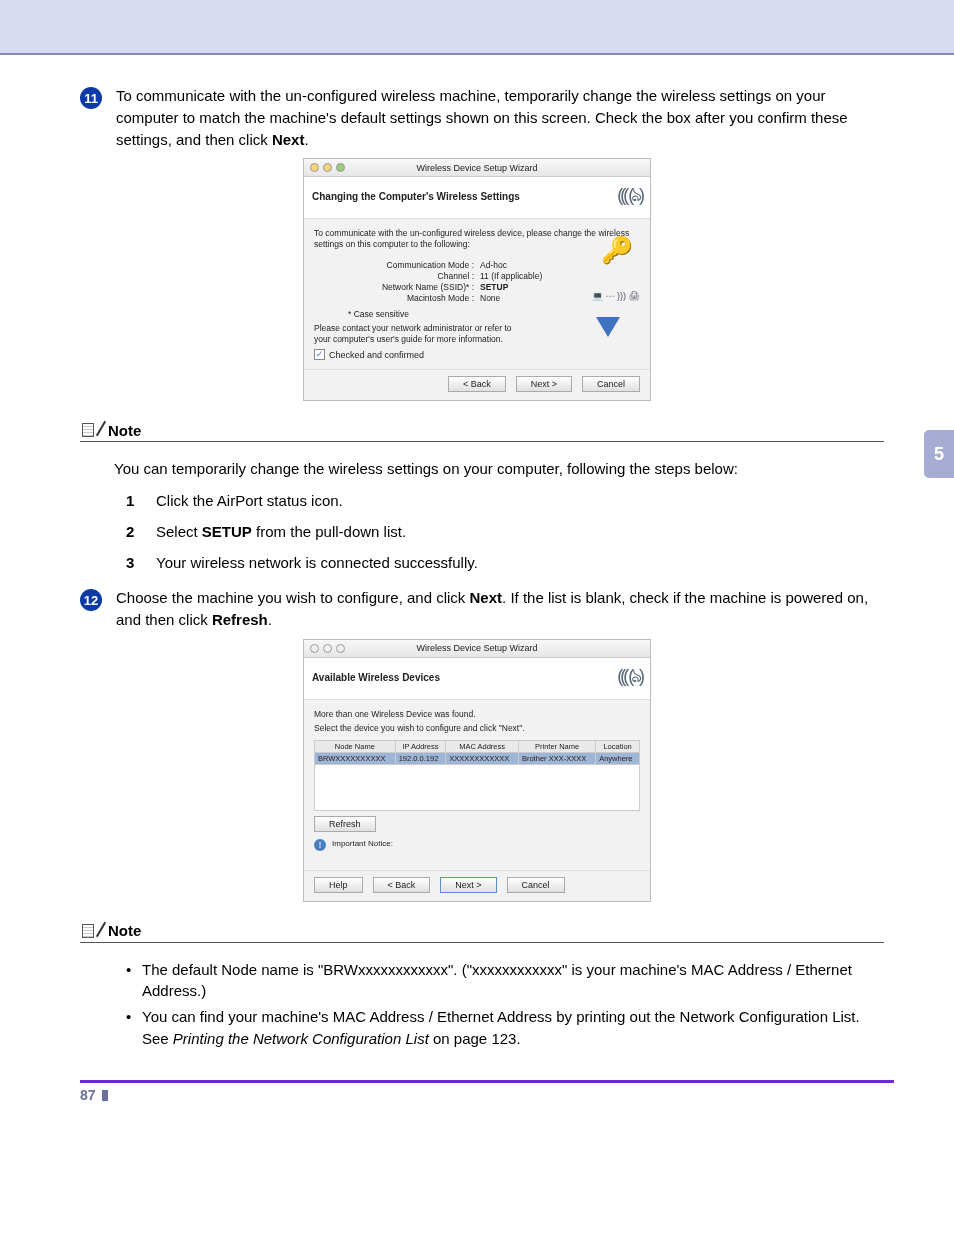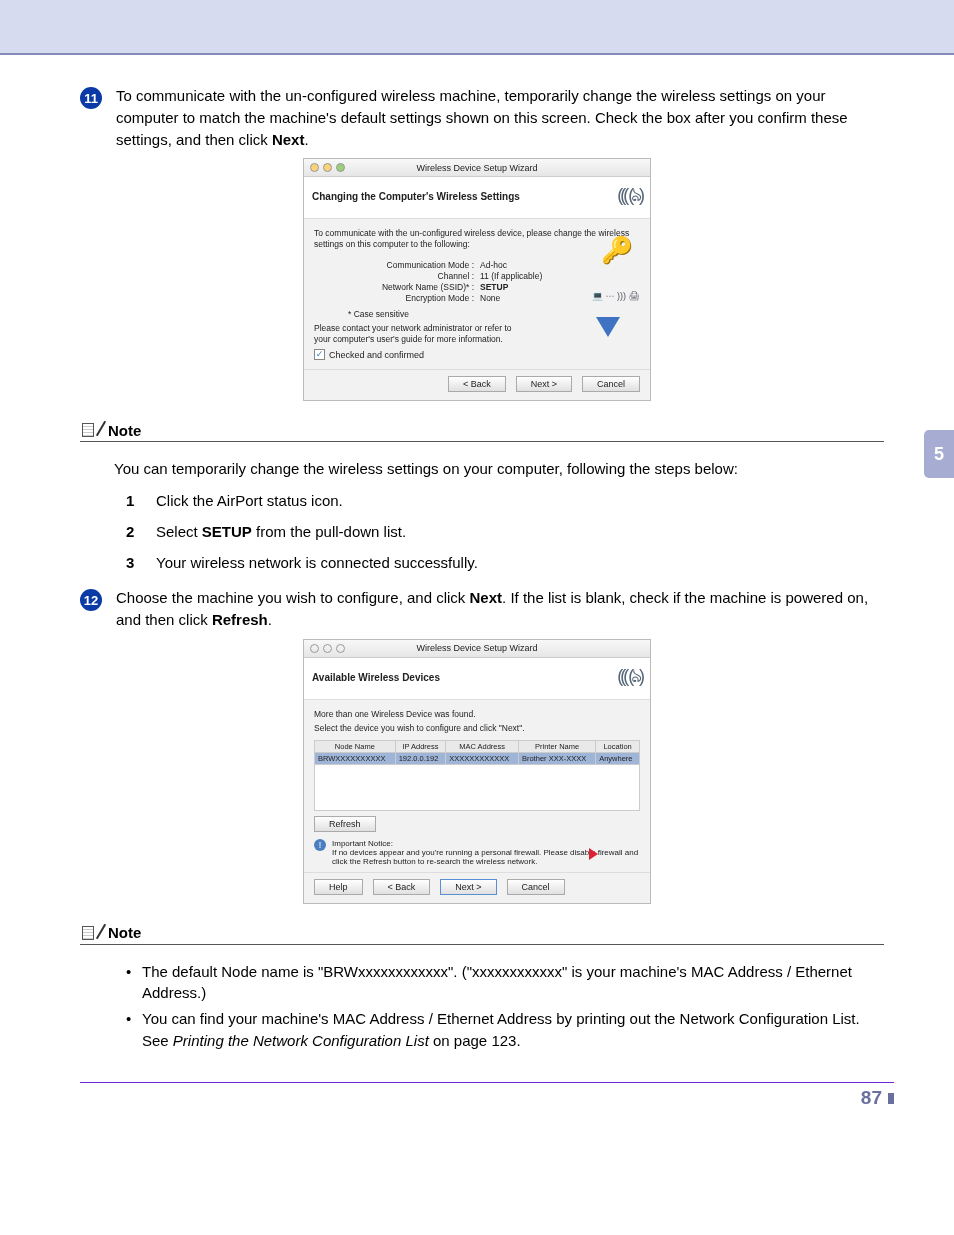--- a/index.html
+++ b/index.html
@@ -106,22 +106,22 @@
     background: #333; transform: rotate(30deg);
   }
   .note-body, .note-body-ul { margin-left: 34px; line-height: 1.45; }
   .sub-ol { margin: 8px 0 0 46px; padding: 0; list-style: none; counter-reset: sub; }
   .sub-ol li { counter-increment: sub; margin: 10px 0; position: relative; padding-left: 30px; line-height: 1.4; }
   .sub-ol li::before { content: counter(sub); position: absolute; left: 0; font-weight: bold; }
   .bul-ul { margin: 0 0 0 46px; padding: 0; list-style: none; }
   .bul-ul li { position: relative; padding-left: 16px; margin: 4px 0; line-height: 1.45; }
   .bul-ul li::before { content: "•"; position: absolute; left: 0; }
   .footer-line {
-    border-top: 1px solid #6d28d9; margin: 30px 30px 0 50px;
-    text-align: right; color: #6a6f9e; font-weight: bold; padding-top: 4px; font-size: 19px;
+    border-top: 3px solid #6d28d9; margin: 30px 30px 0 50px;
+    text-align: left; color: #6a6f9e; font-weight: bold; padding-top: 4px; font-size: 14px;
   }
   .footer-square { display: inline-block; width: 6px; height: 11px; background: #6a6f9e; margin-left: 6px; vertical-align: middle; }
   em.ref { font-style: italic; }
 </style>
 </head>
 <body>
 
 <div class="top-band"></div>
 
 <div class="page">
@@ -157,21 +157,21 @@
           </div>
         <div>
             <span class="lbl">Channel :</span>
             <span>11  (If applicable)</span>
           </div>
         <div>
             <span class="lbl">Network Name (SSID)* :</span>
             <b>SETUP</b>
           </div>
         <div>
-            <span class="lbl">Encryption Mode :</span>
+            <span class="lbl">Macintosh Mode :</span>
             <span>None</span>
           </div>
       </div>
       <div class="case">* Case sensitive</div>
       <div class="laptop-printer">💻 ⋯ ))) 🖨</div>
       <div class="txt" style="width:215px">Please contact your network administrator or refer to your computer's user's guide for more information.</div>
       <div class="chk-row">
         <span class="chk">✓</span>
         <span>Checked and confirmed</span>
       </div>
@@ -242,24 +242,20 @@
             </tr>
       </tbody>
         </table>
       <div style="margin-top:8px">
         <span class="wiz-btn">Refresh</span>
       </div>
       <div class="notice-row">
         <span class="info-ico">!</span>
         <div style="flex:1">
           <div>Important Notice:</div>
-          <div style="position:relative">
-            <span>If no devices appear and you're running a personal firewall. Please disable     firewall and click the Refresh button to re-search the wireless network.</span>
-            <span class="arrow-dr" style="position:absolute; right:42px; top:0"></span>
-          </div>
         </div>
       </div>
     </div>
     <div class="wiz-btns" style="justify-content:flex-start">
       <span class="wiz-btn">Help</span>
       <div style="display:flex;gap:10px">
         <span class="wiz-btn">&lt; Back</span>
         <span class="wiz-btn" style="border-color:#5a8fd6">Next &gt;</span>
         <span class="wiz-btn">Cancel</span>
       </div>

